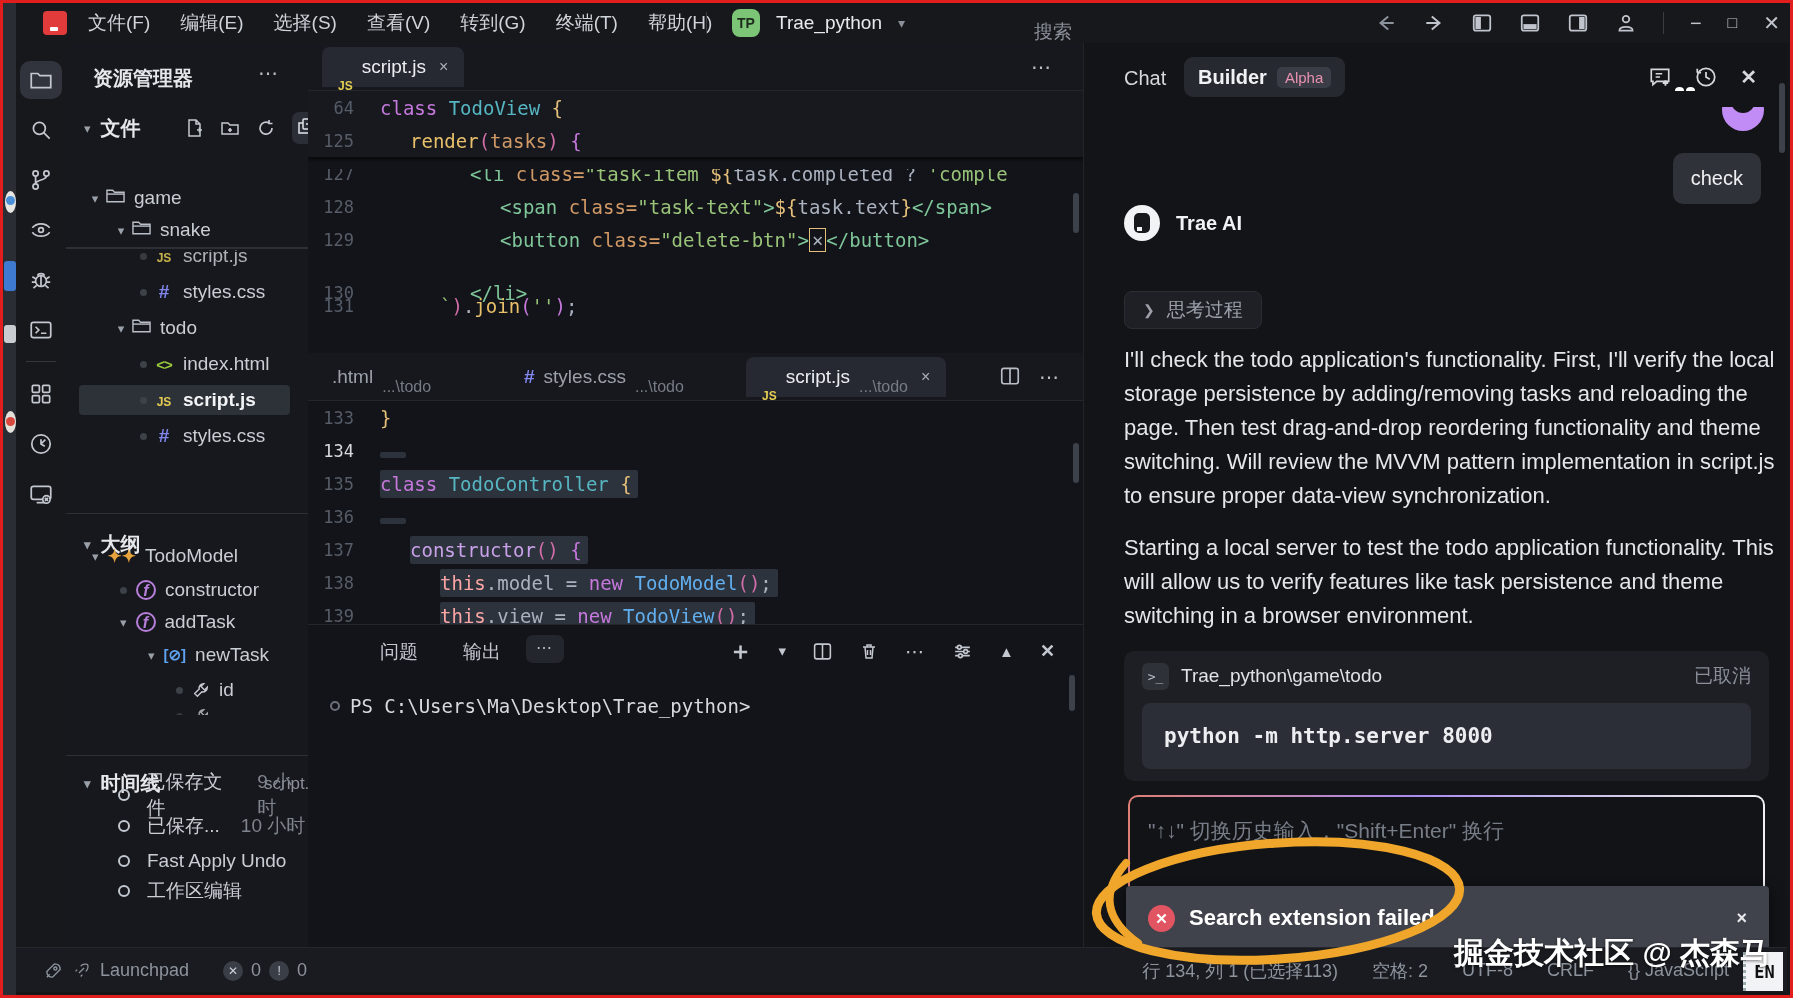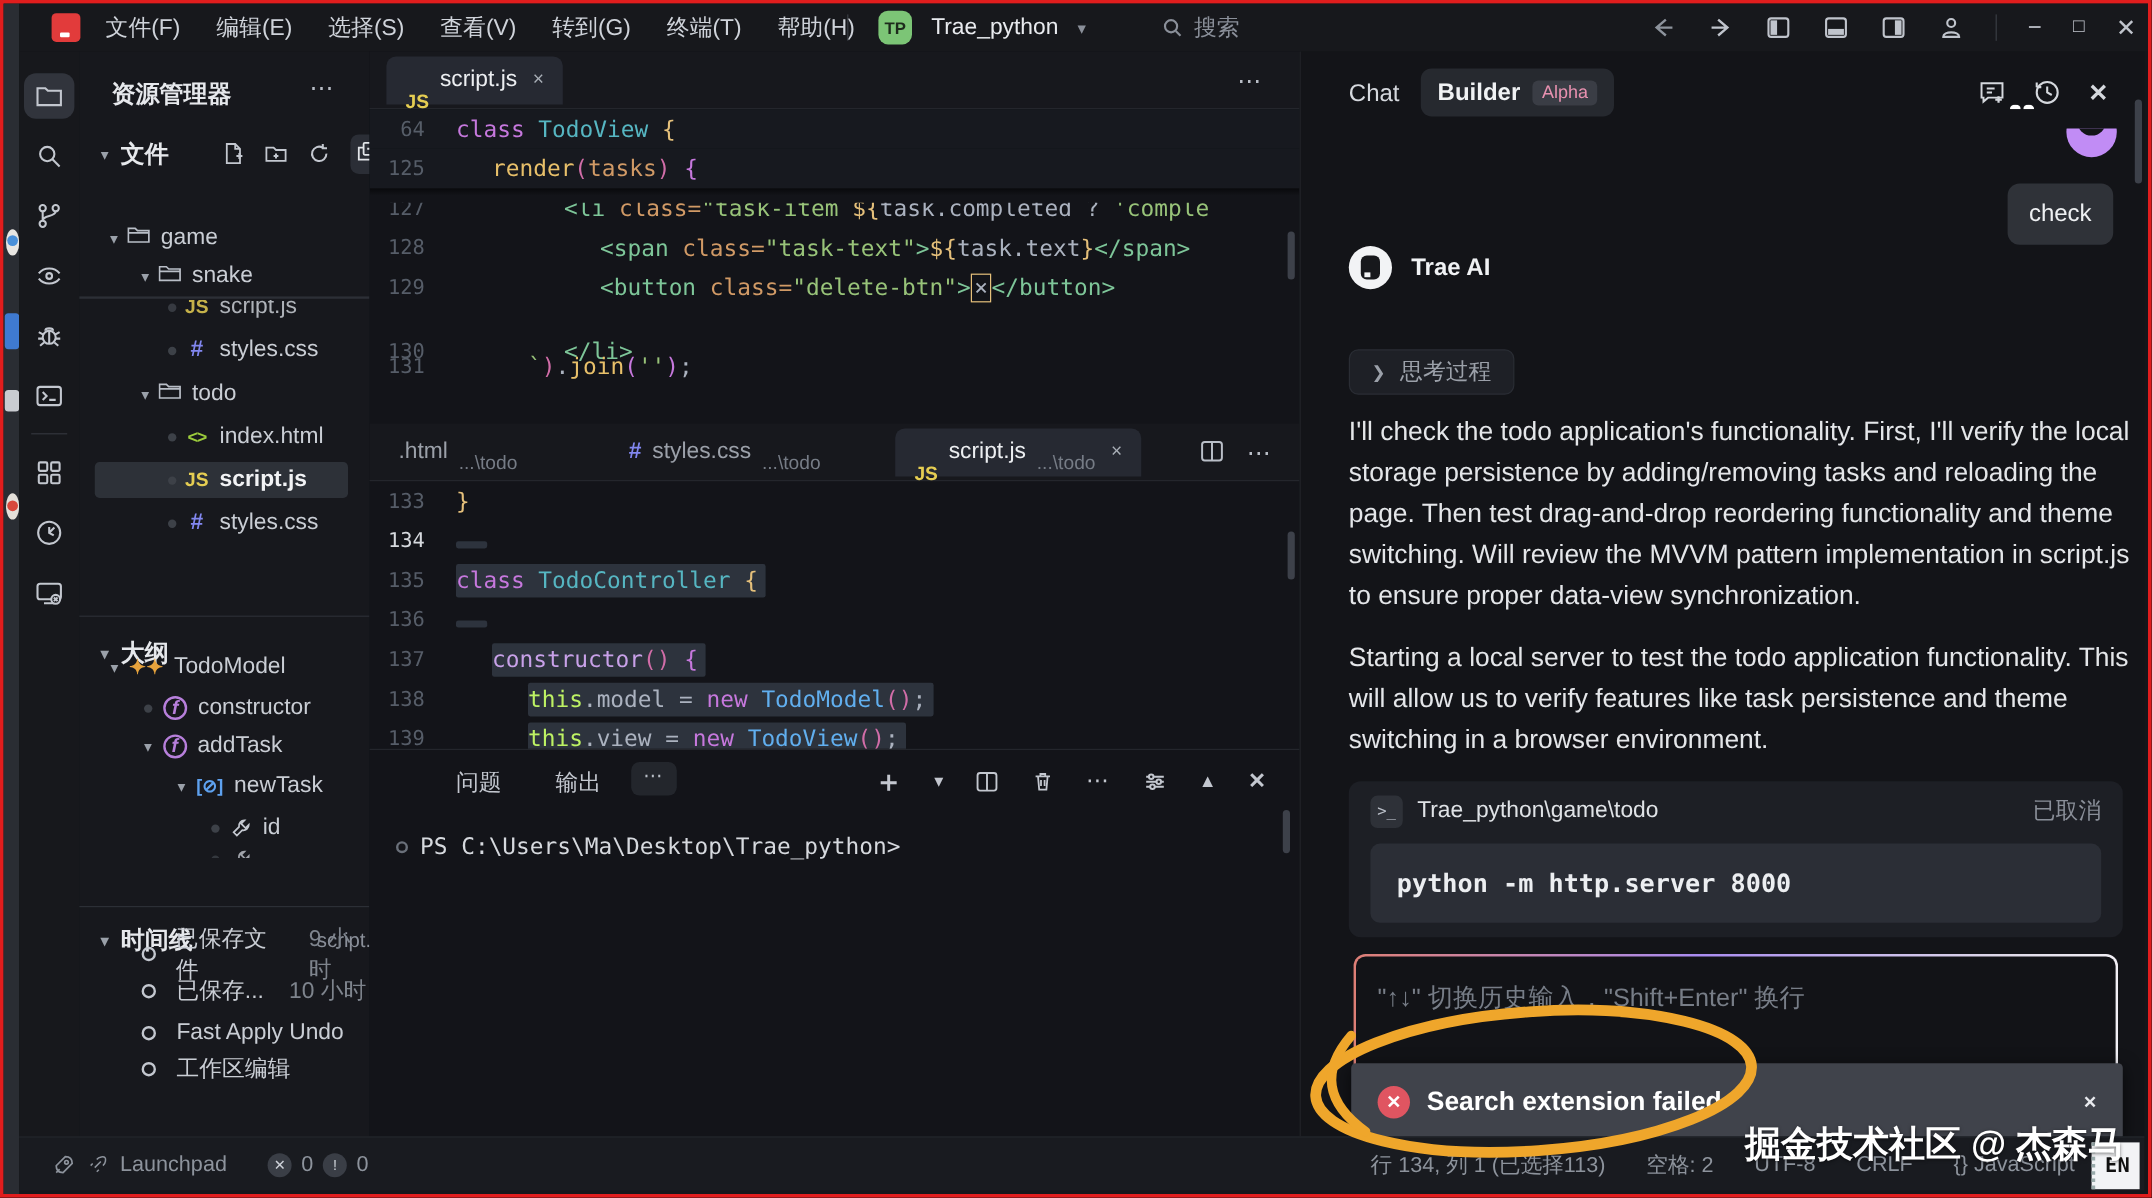--- a/index.html
+++ b/index.html
@@ -19,21 +19,21 @@
   .appicon::after { content:""; position:absolute; left:7px; bottom:4px; width:8px; height:4px; background:#fff; border-radius:1px; }
   .menus { left:72px; top:0; height:40px; display:flex; align-items:center; gap:30px; font-size:19px; }
   .menu-item { cursor:default; }
   .tb-divider { left:690px; top:9px; width:1px; height:22px; background:#3a3d44; }
   .project { left:716px; top:5px; height:30px; display:flex; align-items:center; gap:16px; }
   .tp-badge { width:28px; height:28px; background:#7cc576; color:#1d2b1c; font-weight:bold; font-size:14px;
     border-radius:8px; display:flex; align-items:center; justify-content:center; }
   .proj-name { color:#e8eaee; font-size:19px; }
   .chev { color:#8a8f99; font-size:14px; }
   .tb-search { left:952px; top:7px; width:170px; height:26px; display:flex; align-items:center; gap:9px;
-    color:#8a8f99; font-size:19px; }
+    color:#8a8f99; font-size:19px;flex-direction:column; }
   .tb-right { right:10px; top:0; height:40px; display:flex; align-items:center; gap:26px; color:#c0c4cc; }
   .tb-right svg, .tb-search svg { display:block; }
   .winbtn { font-size:20px; color:#c0c4cc; }
 
   
   .activitybar { left:13px; top:40px; width:50px; bottom:48px; background:#17181c; }
   .act-item { position:absolute; left:4px; width:42px; height:38px; display:flex; align-items:center;
     justify-content:center; color:#c3c7cf; border-radius:10px; }
   .act-item.active { background:#31343c; }
   .act-div { position:absolute; left:10px; width:30px; height:1px; background:#33363d; }
@@ -43,21 +43,21 @@
   .sb-title { position:absolute; left:27px; top:22px; font-size:20px; font-weight:bold; color:#e6e8ec; }
   .sb-more { position:absolute; right:28px; top:18px; color:#b9bec7; font-size:20px; letter-spacing:2px; }
   .files-hdr { position:absolute; left:18px; top:68px; right:8px; height:34px; display:flex; align-items:center; }
   .files-hdr .lbl { font-size:20px; font-weight:bold; color:#e6e8ec; margin-left:10px; }
   .files-actions { position:absolute; left:100px; top:0; height:34px; display:flex; align-items:center; gap:16px; color:#c3c7cf; }
   .files-actions .boxed { background:#2b2e36; border-radius:7px; padding:4px; }
   .tree { position:absolute; left:0; top:108px; right:0; }
   .trow { position:absolute; left:0; right:4px; height:30px; display:flex; align-items:center; font-size:19px; color:#c9cdd4; }
   .trow.selected { background:#2d3138; border-radius:4px; left:13px; right:18px; color:#f2f3f5; font-weight:bold; }
   .trow .chv { width:14px; color:#9aa0a9; font-size:13px; text-align:center; }
-  .badge-js { color:#e5cd52; font-weight:bold; font-size:16px;margin-top:37px; }
+  .badge-js { color:#e5cd52; font-weight:bold; font-size:12px;margin-top:37px; }
   .badge-css { color:#8287f0; font-weight:bold; font-size:19px; }
   .badge-html { color:#9ccc3c; font-weight:bold; font-size:15px; letter-spacing:-1px; }
   .dot { width:7px; height:7px; border-radius:50%; background:#3d4148; }
   .cutline { position:absolute; left:0; right:0; height:2px; background:#2c2f36; }
   .sec-div { position:absolute; left:0; right:0; height:1px; background:#2c2f36; }
   .sec-hdr { position:absolute; left:18px; display:flex; align-items:center; font-size:20px; font-weight:bold; color:#e6e8ec; }
   .sec-hdr .chv { margin-right:10px; color:#9aa0a9; font-size:13px; }
   .sec-hdr .hint { position:absolute; left:180px; font-weight:normal; font-size:17px; color:#8a8f99; }
   .orow { position:absolute; height:30px; display:flex; align-items:center; font-size:19px; color:#c9cdd4; gap:9px; }
   .oi-class { color:#e6a23c; font-weight:bold; font-size:17px; }
@@ -81,21 +81,21 @@
   .cline { position:absolute; left:0; right:0; height:33px; display:flex; align-items:center; }
   .gutter { width:72px; text-align:right; color:#565d68; font-size:17px; flex:none; padding-right:26px; }
   .gutter.hot { color:#d6d9de; }
   .ctext { white-space:pre; }
   .sticky { background:#17191f; }
   .stickyshadow { position:absolute; left:0; right:0; height:6px;
     background:linear-gradient(#0008,transparent); }
   .sel-bg { background:#2d333d; border-radius:2px; padding:3px 6px 3px 0; }
   .tok-kw{color:#c678dd} .tok-type{color:#56b6c2} .tok-gold{color:#e5c07b} .tok-fn{color:#e8c06a}
   .tok-fn2{color:#c8a1e8} .tok-pk{color:#d16da8} .tok-pur{color:#c678dd} .tok-wh{color:#abb2bf}
-  .tok-str{color:#98c379} .tok-tag{color:#7ec699} .tok-attr{color:#d19a66} .tok-this{color:#bef264}
+  .tok-str{color:#98c379} .tok-tag{color:#7ec699} .tok-attr{color:#d19a66} .tok-this{color:#fca5a5}
   .tok-blue{color:#61afef}
   .tok-boxed { border:1px solid #e5c07b; padding:0 2px; color:#abb2bf; }
   .scrollthumb { position:absolute; width:6px; background:#3d414a; border-radius:3px; }
 
   
   .panel { position:absolute; left:0; right:0; bottom:0; background:#131419; border-top:1px solid #24262c; }
   .ptab { position:absolute; top:14px; font-size:19px; color:#c3c7cf; }
   .pmore { position:absolute; top:10px; width:38px; height:28px; background:#23262c; border-radius:7px;
     color:#b9bec7; text-align:center; line-height:26px; letter-spacing:2px; }
   .picons { position:absolute; right:28px; top:10px; display:flex; gap:26px; align-items:center; color:#c3c7cf; }

